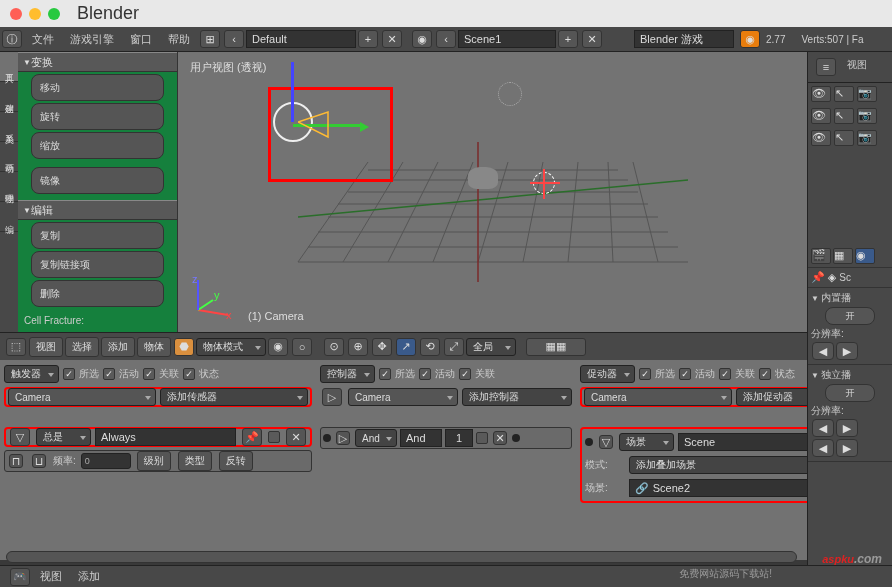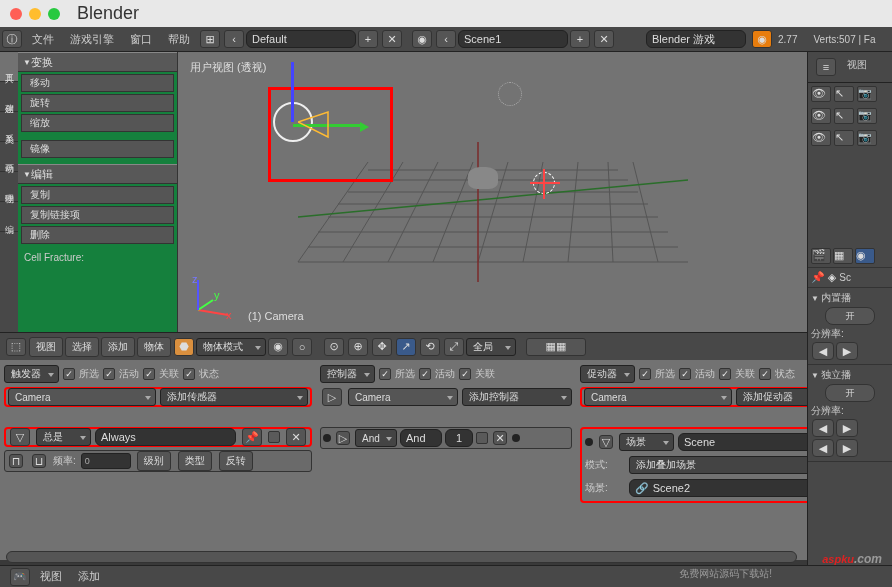--- a/index.html
+++ b/index.html
@@ -4,25 +4,25 @@
 <style>
 *{box-sizing:border-box;margin:0;padding:0;font-family:sans-serif;font-size:11px;color:#ddd}
 body{background:#393939;width:892px;height:587px;overflow:hidden;position:relative}
 .titlebar{height:27px;background:#e8e8e8;display:flex;align-items:center;padding:0 10px}
 .tb-dot{width:12px;height:12px;border-radius:50%;margin-right:7px}
 .d-r{background:#ff5f56}.d-y{background:#ffbd2e}.d-g{background:#27c93f}
 .tb-title{color:#333;margin-left:10px;font-size:18px}
 .topbar{height:25px;background:#484848;display:flex;align-items:center;border-bottom:1px solid #222}
 .menu-item{padding:0 8px;cursor:pointer;color:#ccc}
 .icon-btn{width:20px;height:18px;background:#555;border:1px solid #333;border-radius:3px;display:inline-flex;align-items:center;justify-content:center;margin:0 2px}
-.field{background:#333;border:1px solid #222;border-radius:6px;height:18px;padding:0 5px;display:flex;align-items:center}
+.field{background:#333;border:1px solid #222;border-radius:0;height:18px;padding:0 5px;display:flex;align-items:center}
 .main{display:flex;height:280px}
 .left-panel{width:160px;background:#15803d;border-right:1px solid #333;overflow:hidden}
 .panel-header{background:#585858;height:20px;display:flex;align-items:center;padding:0 5px;border-top:1px solid #888;border-bottom:1px solid #333}
-.panel-btn{background:#555;border:1px solid #333;border-radius:0;height:18px;margin:2px 3px;padding:0 8px;display:flex;align-items:center;font-size:10px}
+.panel-btn{background:#555;border:1px solid #333;border-radius:8px;height:27px;margin:2px 13px;padding:0 8px;display:flex;align-items:center;font-size:10px}
 .vert-tabs{width:18px;background:#484848;display:flex;flex-direction:column}
 .vtab{height:30px;writing-mode:vertical-rl;font-size:9px;display:flex;align-items:center;justify-content:center;border-bottom:1px solid #333}
 .viewport{flex:1;background:#737373;position:relative;overflow:hidden}
 .right-panel{width:85px;background:#484848;border-left:1px solid #222}
 .rp-icons{display:flex;flex-wrap:wrap;padding:3px;gap:3px}
 .rp-cell{width:20px;height:16px;background:#555;border:1px solid #333;border-radius:2px}
 .toolbar{height:28px;background:#484848;border-top:1px solid #222;display:flex;align-items:center;padding:0 4px}
 .tb-btn{background:#555;border:1px solid #333;border-radius:3px;height:20px;padding:0 6px;display:inline-flex;align-items:center;margin:0 1px;font-size:10px}
 .logic-panel{background:#727272;height:200px;display:flex;position:relative}
 .logic-col{flex:1;padding:4px;display:flex;flex-direction:column;gap:3px}
@@ -62,21 +62,21 @@
   <span class="menu-item">帮助</span>
   <span class="icon-btn">⊞</span>
   <span class="icon-btn">‹</span>
   <div class="field" style="width:110px">
       <span>Default</span>
     </div>
   <span class="icon-btn">+</span>
   <span class="icon-btn">✕</span>
   <span class="icon-btn" style="margin-left:8px">◉</span>
   <span class="icon-btn">‹</span>
-  <div class="field" style="width:110px">
+  <div class="field" style="width:98px">
       <span>Scene1</span>
     </div>
   <span class="icon-btn">+</span>
   <span class="icon-btn">✕</span>
   <div class="field" style="width:100px;margin-left:30px">
       <span>Blender 游戏</span>
     </div>
   <span class="icon-btn" style="margin-left:6px;background:#e87d0d">◉</span>
   <span class="lbl" style="margin-left:4px">2.77</span>
   <span class="lbl" style="margin-left:16px">Verts:507 | Fa</span>

